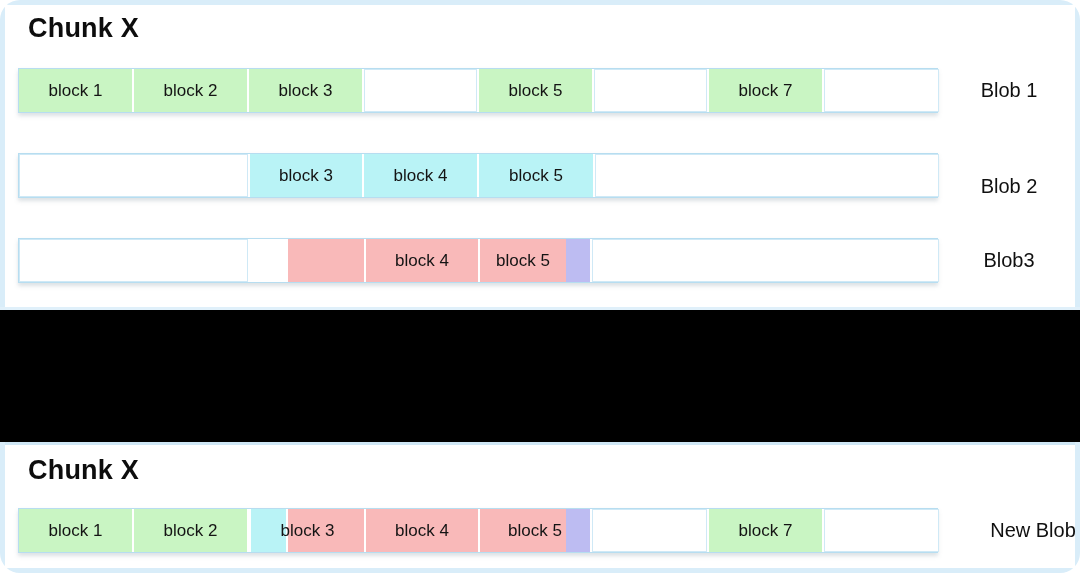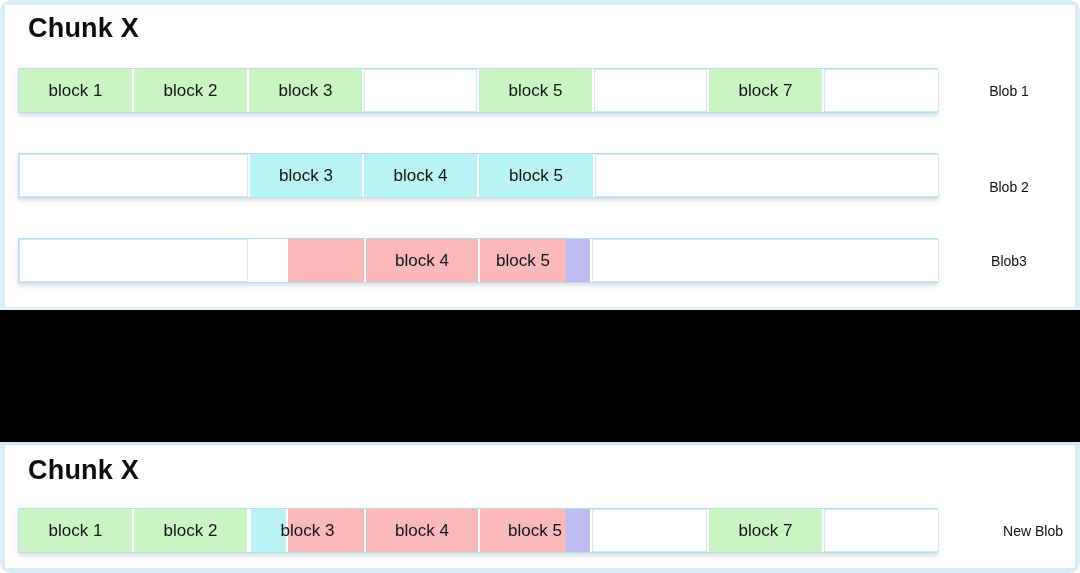--- a/index.html
+++ b/index.html
@@ -1,17 +1,17 @@
 <!DOCTYPE html>
 <html style="--green: #c9f5c3; --cyan: #b9f3f6; --red: #f9b9b9; --purple: #bdbcf2; --arrow: #1ca9e2; --panel-border: #d9edf9; --row-border: #b7ddf0; --empty-border: #cfe9f6; --band: #000000;"><head>
 <meta charset="utf-8">
 <style>
   html,body{margin:0;padding:0;background:#ffffff;}
   body{width:1080px;height:573px;font-family:"Liberation Sans",sans-serif;-webkit-font-smoothing:antialiased;}
-  .frame{position:relative;width:1080px;height:573px;border-radius:12px;overflow:hidden;background:#fff;}
+  .frame{position:relative;width:1080px;height:573px;border-radius:20px;overflow:hidden;background:#fff;}
   .panel{position:absolute;left:0;width:1080px;background:#ffffff;}
   .panel-top{top:0;height:310px;}
   .merge-band{position:absolute;left:0;top:310px;width:1080px;height:132px;background:var(--band,#000);}
   .panel-bottom{top:442px;height:131px;}
   
   .edge{position:absolute;background:var(--panel-border,#d9edf9);z-index:4;}
   .edge-top{left:0;top:0;width:1080px;height:5px;}
   .edge-left-top{left:0;top:0;width:5px;height:310px;}
   .edge-right-top{left:1075px;top:0;width:5px;height:310px;}
   .edge-left-bottom{left:0;top:442px;width:5px;height:131px;}
@@ -27,21 +27,21 @@
             box-shadow:0 3px 4px rgba(120,140,150,.25);}
   .seg{position:absolute;top:0;bottom:0;box-sizing:border-box;}
   .seg-green{background:var(--green,#c9f5c3);}
   .seg-cyan{background:var(--cyan,#b9f3f6);}
   .seg-red{background:var(--red,#f9b9b9);}
   .seg-purple{background:var(--purple,#bdbcf2);}
   .seg-empty{background:#fff;border:1px solid var(--empty-border,#cfe9f6);}
   .seg-label{position:absolute;top:0;height:43px;display:flex;align-items:center;justify-content:center;
              font-size:17px;color:#141414;white-space:nowrap;pointer-events:none;}
   .blob-label{position:absolute;left:938px;width:142px;height:45px;display:flex;align-items:center;
-              justify-content:center;font-size:14px;color:#101010;white-space:nowrap;}
+              justify-content:center;font-size:20px;color:#101010;white-space:nowrap;}
 </style>
 </head>
 <body>
 
 <div class="frame">
 
   <section class="panel panel-top">
     <div class="panel-title">Chunk X</div>
     <div>
         <div class="blob-row" style="top: 68px;">

